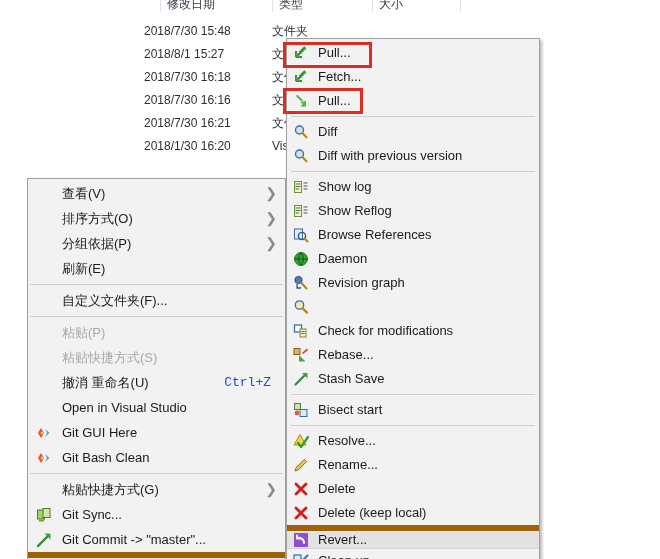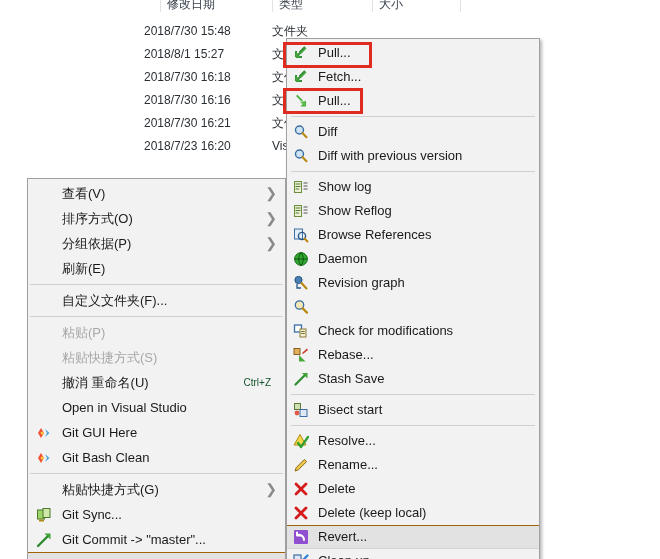--- a/index.html
+++ b/index.html
@@ -82,42 +82,43 @@
     display: flex;
     align-items: center;
     font-size: 13px;
     color: #1a1a1a;
     white-space: nowrap;
     padding-left: 4px;
     box-sizing: border-box;
   }
   .menu-item.selected {
     background: #e2e2e2;
-    border-top: 1px solid #a16207;
+    border-top: 6px solid #a16207;
     border-bottom: 1px solid #d4d4d4;
   }
   .menu-item.disabled {
     color: #a8a8a8;
   }
   .mi-icon {
     width: 20px;
     min-width: 20px;
     height: 20px;
     display: inline-flex;
     align-items: center;
     justify-content: center;
     margin-right: 4px;
   }
   .mi-label {
     flex: 1;
   }
   .mi-accel {
-    color: #14532d;
-    font-size: 10px;
+    color: #1d4ed8;
+    font-size: 13px;
     padding-right: 14px;
+    font-family: Liberation Mono, monospace;
   }
   .mi-arrow {
     position: absolute;
     right: 8px;
     top: 0;
     height: 25px;
     line-height: 25px;
     color: #8a8a8a;
     font-size: 14px;
     font-family: "DejaVu Sans", sans-serif;
@@ -186,21 +187,21 @@
   </div>
   <div class="file-row" style="top:90px">
     <span class="file-date">2018/7/30 16:16</span>
     <span class="file-type">文件夹</span>
   </div>
   <div class="file-row" style="top:113px">
     <span class="file-date">2018/7/30 16:21</span>
     <span class="file-type">文件夹</span>
   </div>
   <div class="file-row" style="top:136px">
-    <span class="file-date">2018/7/23 16:20</span>
+    <span class="file-date">2018/1/30 16:20</span>
     <span class="file-type">Visual Studio</span>
   </div>
 </div>
 
 <div class="menu" id="left-menu">
     <div class="menu-item">
       <span class="mi-icon"></span>
       <span class="mi-label cn">查看(V)</span>
       <span class="mi-arrow">❯</span>
     </div>

